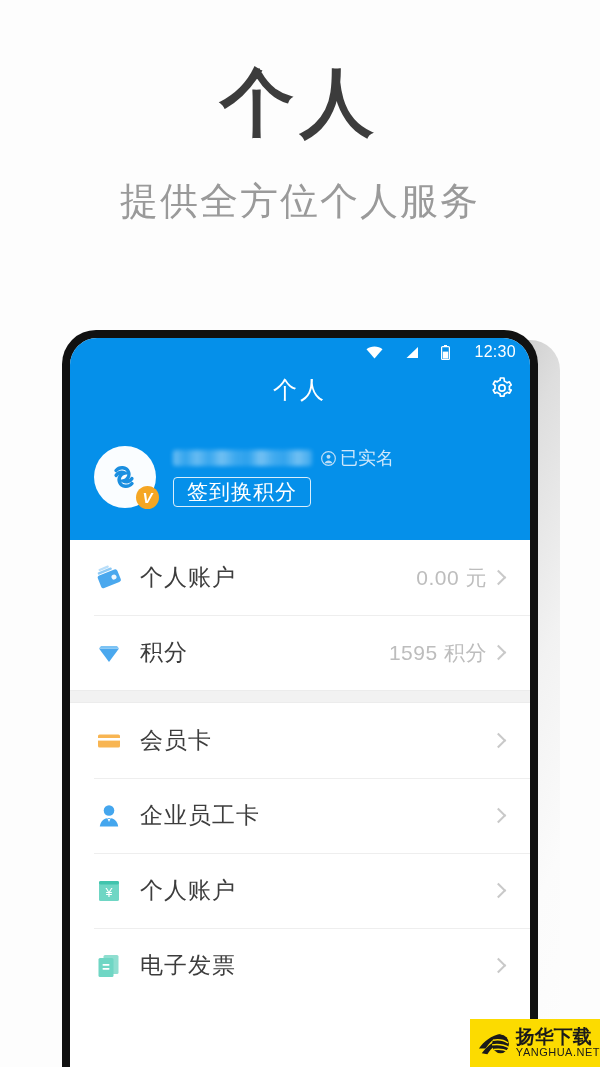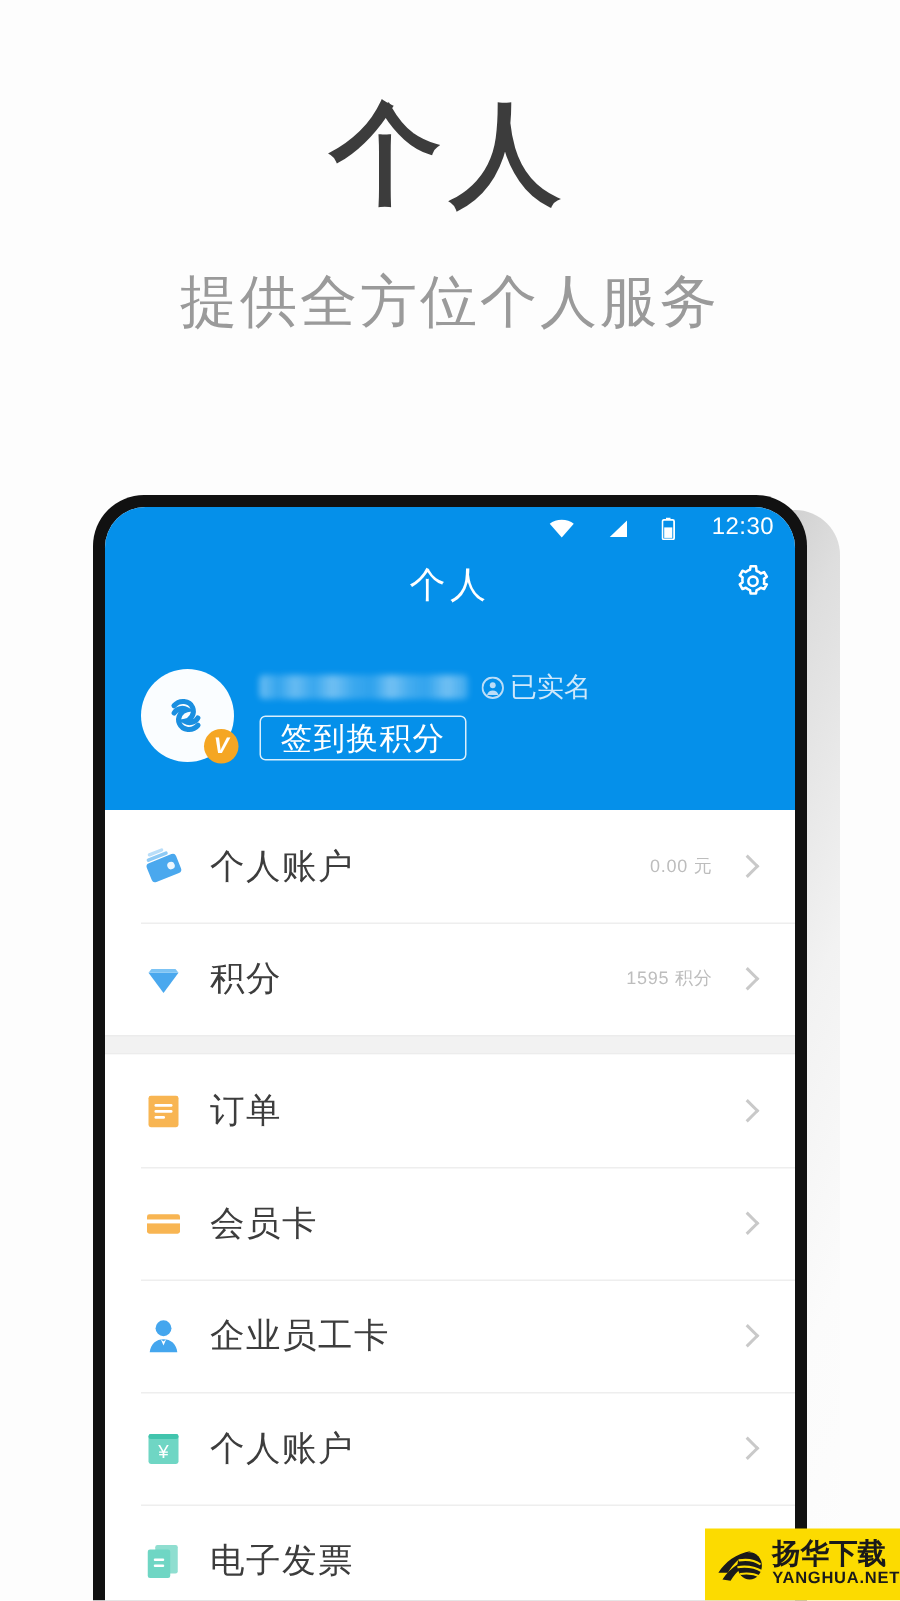--- a/index.html
+++ b/index.html
@@ -236,23 +236,23 @@
     justify-content: center;
   }
   .row-label {
     margin-left: 16px;
     font-size: 23px;
     color: #3d3d3d;
     letter-spacing: 1px;
     flex: 1 1 auto;
   }
   .row-value {
-    font-size: 12px;
+    font-size: 21px;
     color: #bdbdbd;
-    margin-right: 18px;
+    margin-right: 6px;
     letter-spacing: 0.5px;
     white-space: nowrap;
   }
   .chev {
     width: 9px; height: 9px;
     border-right: 2px solid #c9c9c9;
     border-top: 2px solid #c9c9c9;
     transform: rotate(45deg);
     flex: 0 0 auto;
     margin-right: 4px;
@@ -276,21 +276,21 @@
   .wm-text { line-height: 1.05; }
   .wm-cn {
     font-size: 19px;
     font-weight: 700;
     color: #1a1a1a;
     letter-spacing: 0px;
     display: block;
   }
   .wm-en {
     font-size: 11px;
-    font-weight: 700;
+    font-weight: 400;
     color: #1a1a1a;
     letter-spacing: 0.5px;
     display: block;
   }
 </style>
 </head>
 <body>
 
 <div class="promo">
   <h1 class="promo-title">个人</h1>
@@ -382,33 +382,20 @@
           </span>
           <span class="row-label">积分</span>
           <span class="row-value">1595 积分</span>
           <span class="chev"></span>
         </div>
       </div>
 
       <div class="group-gap"></div>
 
       <div>
-        <div class="row">
-          <span class="row-icon">
-            <svg width="26" height="26" viewBox="0 0 26 26">
-              <rect x="3" y="2.5" width="20" height="21" rx="1.6" fill="#f8b552"></rect>
-              <rect x="7" y="8" width="12" height="1.9" rx="0.9" fill="#ffffff"></rect>
-              <rect x="7" y="12" width="12" height="1.9" rx="0.9" fill="#ffffff"></rect>
-              <rect x="7" y="16" width="7" height="1.9" rx="0.9" fill="#ffffff"></rect>
-            </svg>
-          </span>
-          <span class="row-label">订单</span>
-          <span class="row-value"></span>
-          <span class="chev"></span>
-        </div>
 
         <div class="row">
           <span class="row-icon">
             <svg width="26" height="26" viewBox="0 0 26 26">
               <rect x="2" y="6.5" width="22" height="13" rx="1.6" fill="#f8b552"></rect>
               <rect x="2" y="10" width="22" height="2.6" fill="#ffffff"></rect>
             </svg>
           </span>
           <span class="row-label">会员卡</span>
           <span class="row-value"></span>

